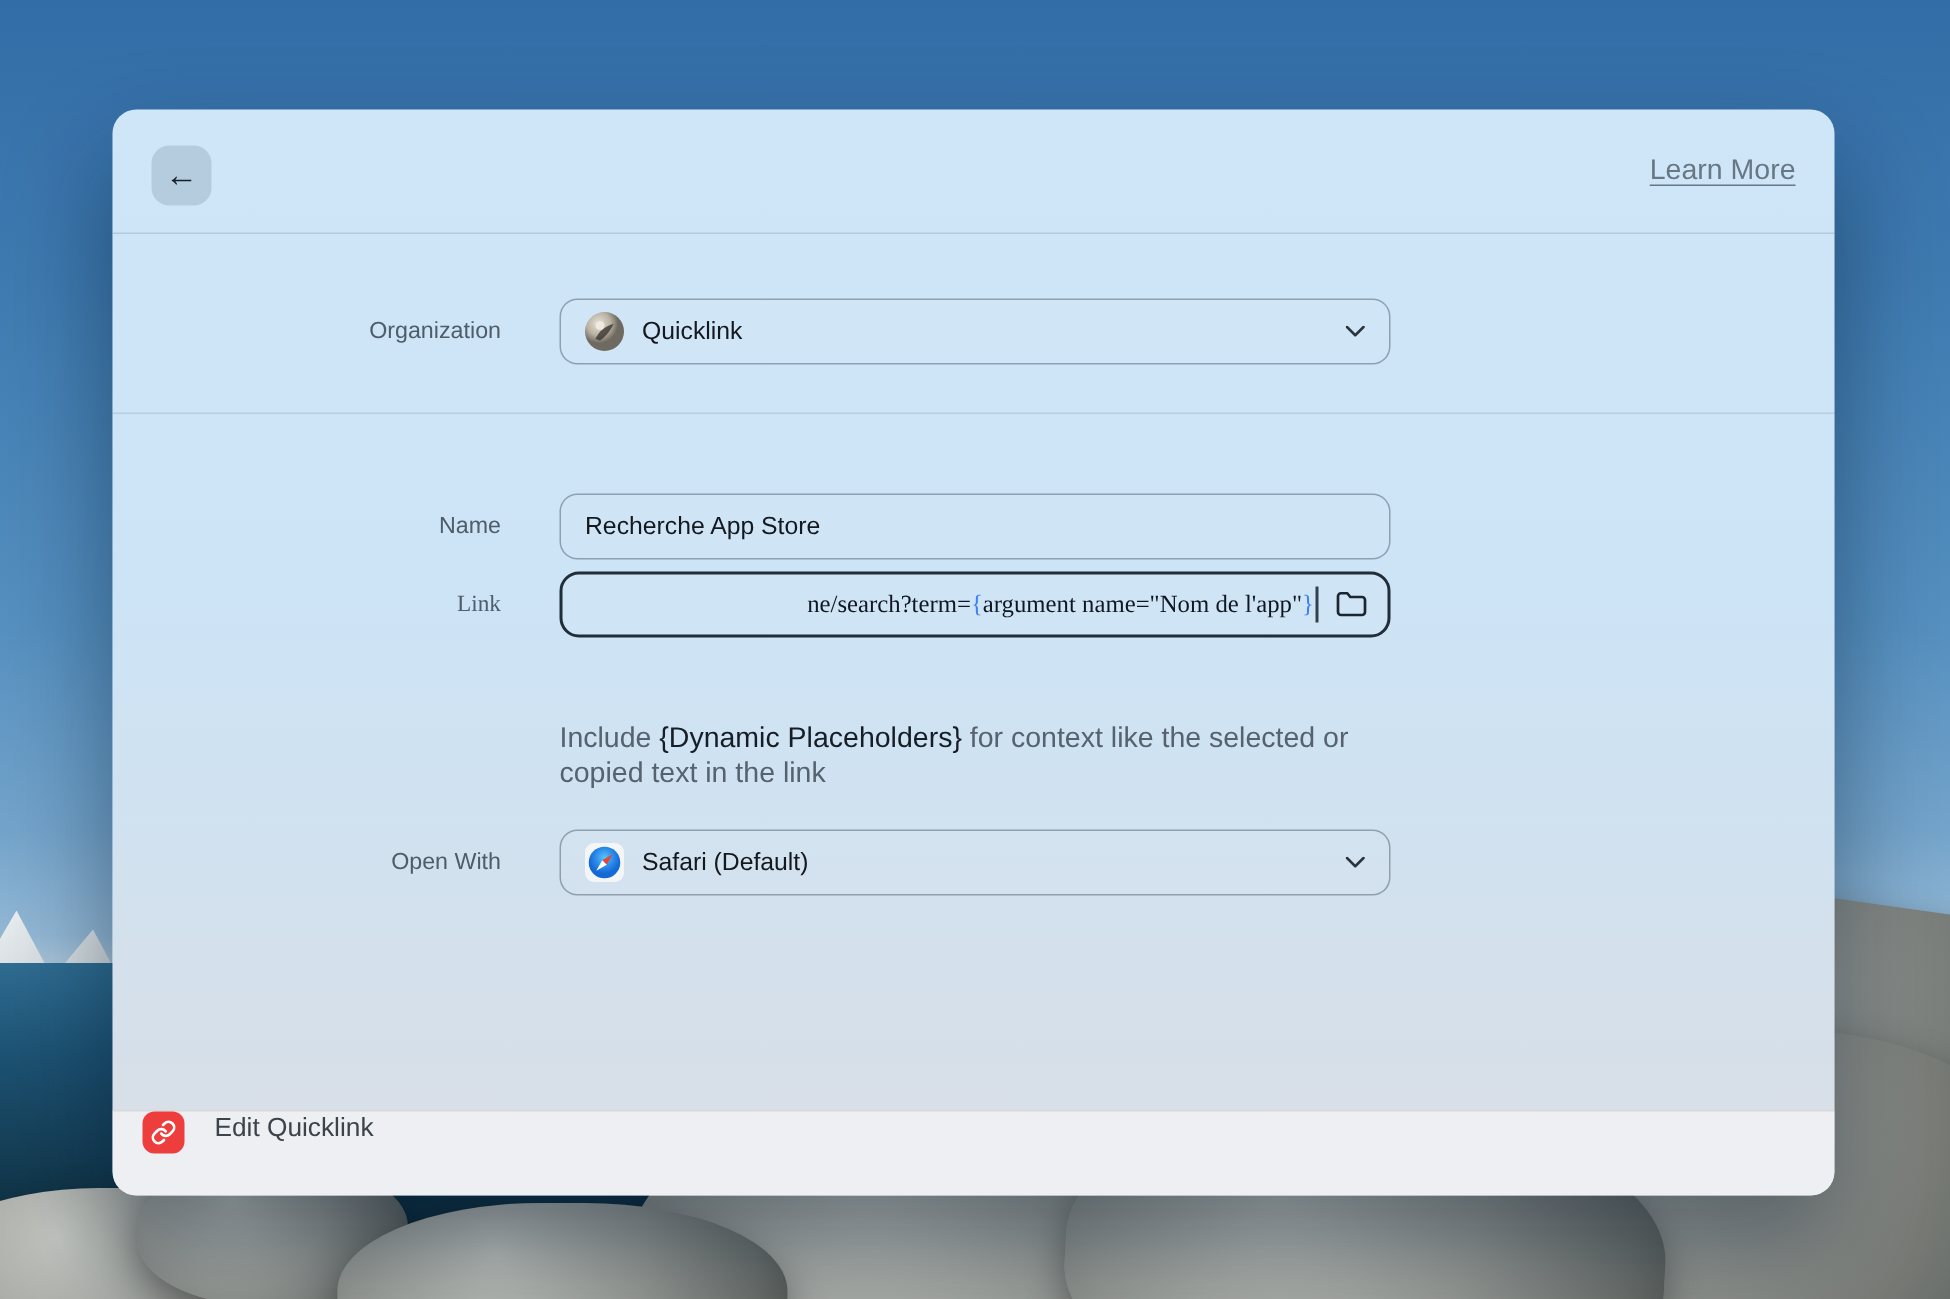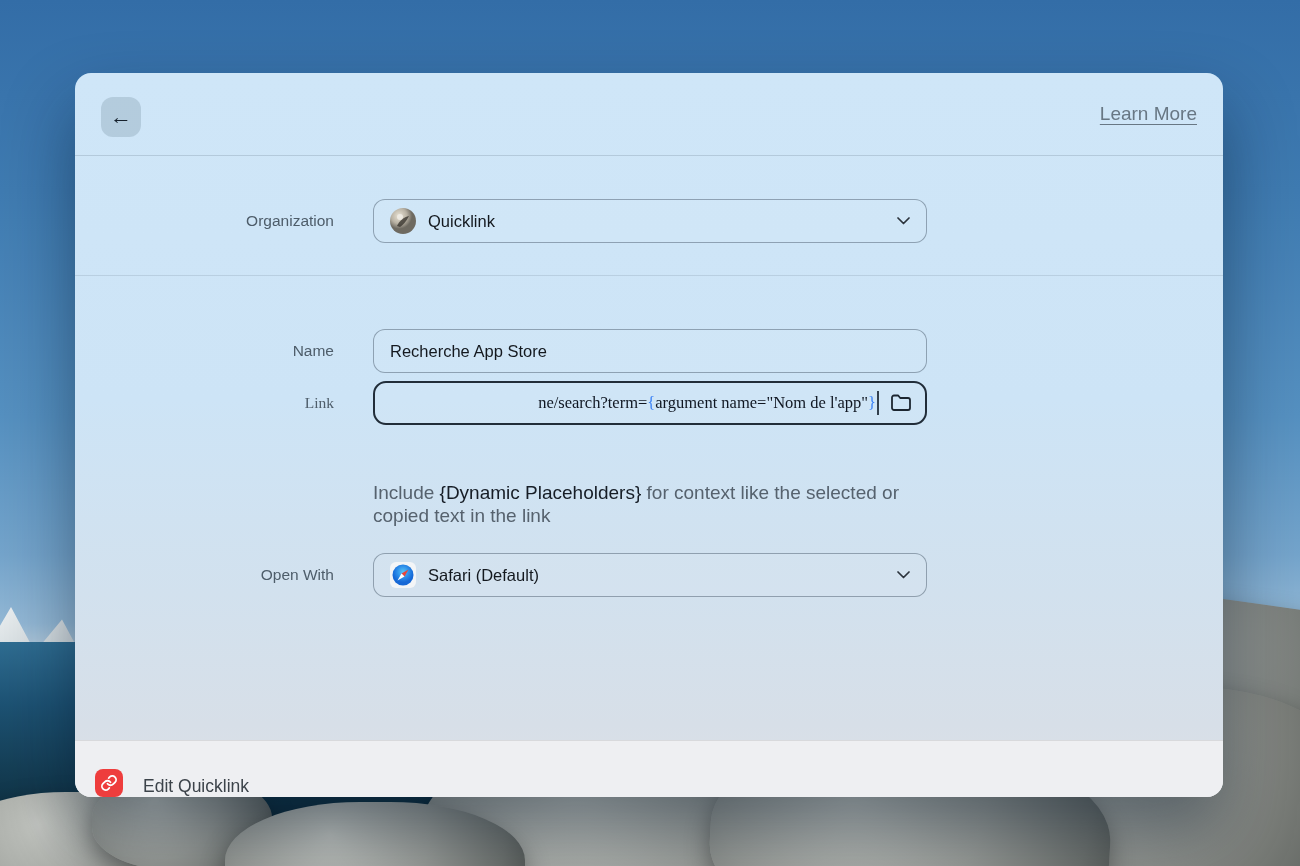--- a/index.html
+++ b/index.html
@@ -62,21 +62,21 @@
   .folder{flex:none;margin-left:8px;display:flex;align-items:center;}
 
   .helper{position:absolute;left:298px;top:398px;width:566px;font-size:19px;line-height:23px;color:#56626e;margin-top:10px;}
   .helper .hl{color:#161d26;font-weight:500;}
 
   .avatar-icon,.safari-icon,.apple-icon{width:26px;height:26px;flex:none;display:flex;}
 
   
   .dlg-footer{position:absolute;left:0;right:0;bottom:0;height:57px;box-sizing:border-box;
     background:rgba(238,240,242,.97);border-top:1px solid rgba(0,0,0,.09);
-    display:flex;align-items:flex-end;padding:0 20px;}
+    display:flex;align-items:flex-start;padding:0 20px;}
   .raycast-icon{width:28px;height:28px;border-radius:8px;background:#ee3d3d;flex:none;
     display:flex;align-items:center;justify-content:center;}
   .footer-title{margin-left:20px;font-size:17.5px;color:#3c434a;}
   .footer-right{margin-left:auto;display:flex;align-items:center;}
   .action-label{font-size:17.5px;font-weight:700;color:#14191f;cursor:pointer;}
   .keycap{width:33px;height:29px;border-radius:7px;background:#d6d9dc;margin-left:10px;
     display:flex;align-items:center;justify-content:center;font-size:16px;color:#3a4148;}
 </style>
 </head>
 <body>

